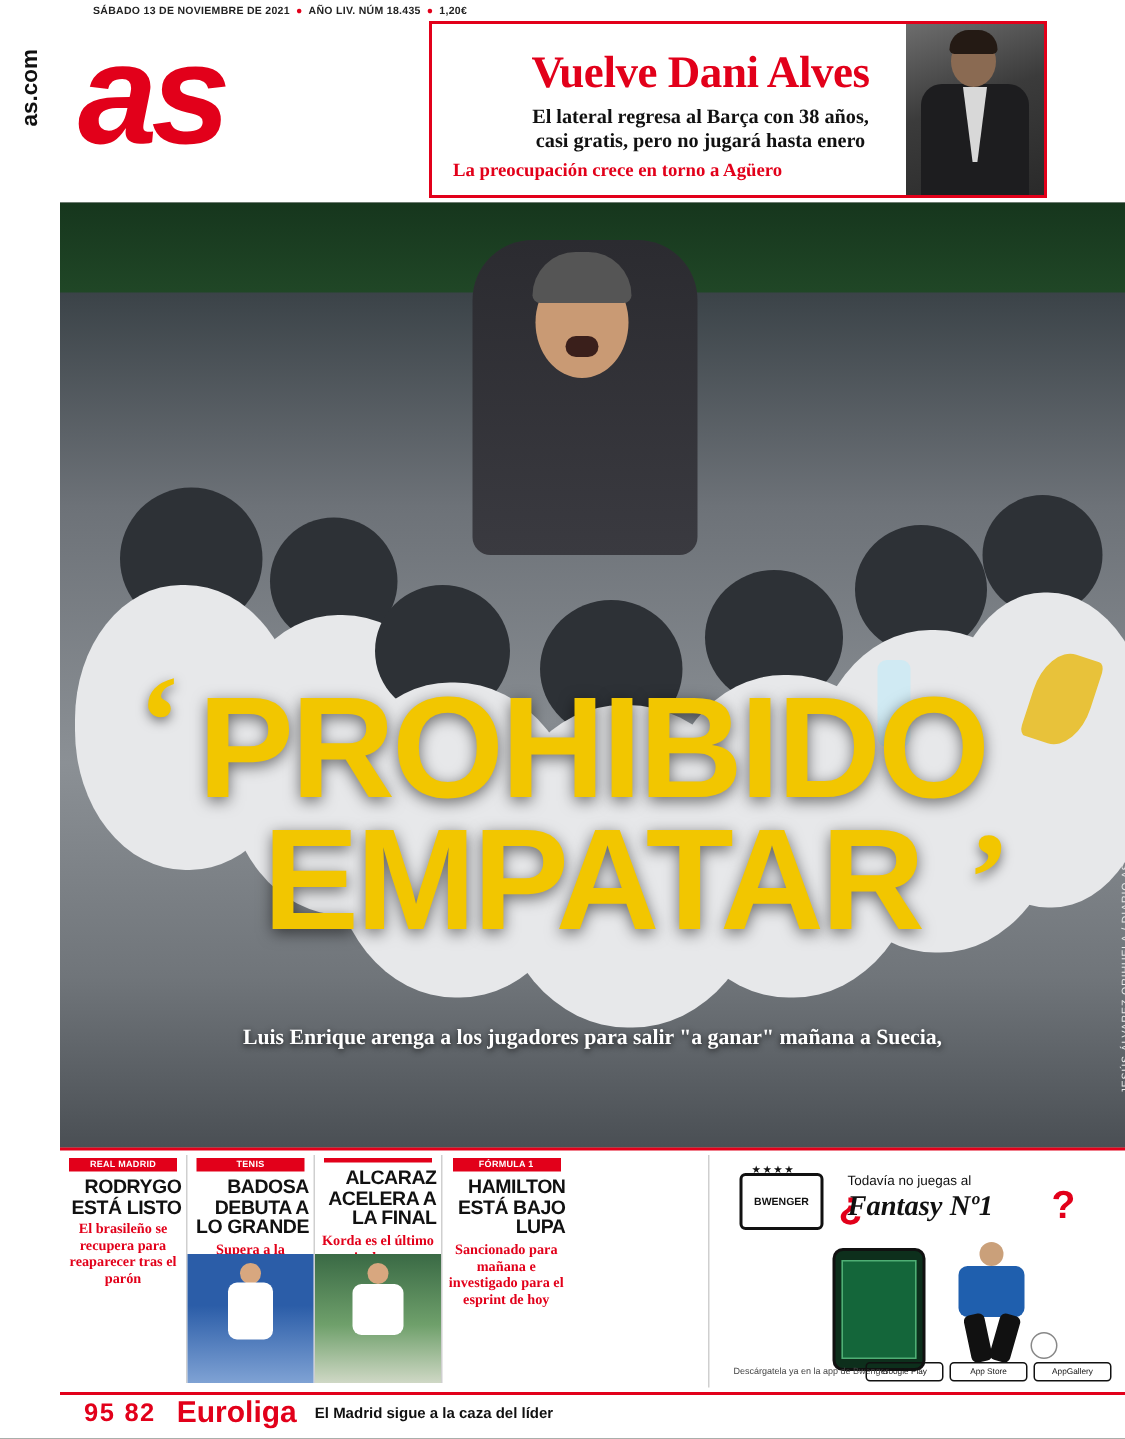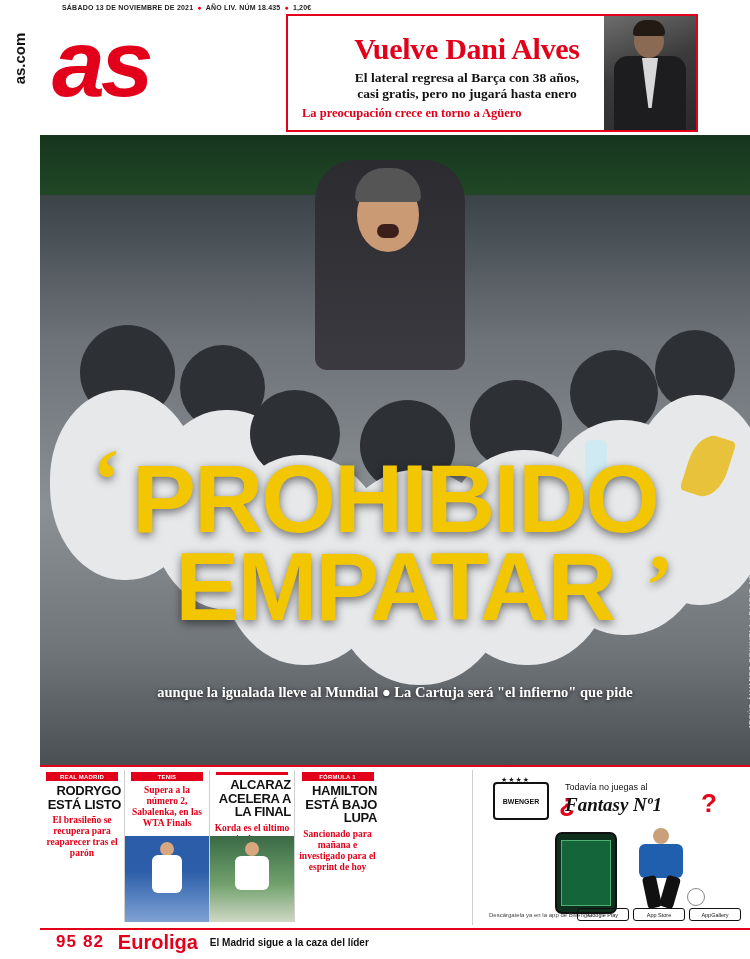--- a/index.html
+++ b/index.html
@@ -336,35 +336,36 @@
   </div>
 
   <div class="quote-open">‘</div>
   <div class="headline">
     <div class="l1">PROHIBIDO</div>
     <div class="l2">EMPATAR</div>
   </div>
   <div class="quote-close">’</div>
 
   <div class="lead">
-    <div>aunque la igualada lleve al Mundial ● La Cartuja será "el infierno" que pide</div>
+    <div>Luis Enrique arenga a los jugadores para salir "a ganar" mañana a Suecia,</div>
   </div>
 
   <div class="bottomline"></div>
 
   <div class="cols">
 
     <div class="col">
       <span class="tag">REAL MADRID</span>
       <h3>RODRYGO ESTÁ LISTO</h3>
       <p>El brasileño se recupera para reaparecer tras el parón</p>
     </div>
 
     <div class="col">
       <span class="tag">TENIS</span>
+      <h3>BADOSA DEBUTA A LO GRANDE</h3>
       <p>Supera a la número 2, Sabalenka, en las WTA Finals</p>
       <div class="colimg img-badosa">
         <div class="fig-head"></div>
         <div class="fig-body"></div>
       </div>
     </div>
 
     <div class="col">
       <span class="tag"></span>
       <h3>ALCARAZ ACELERA A LA FINAL</h3>

